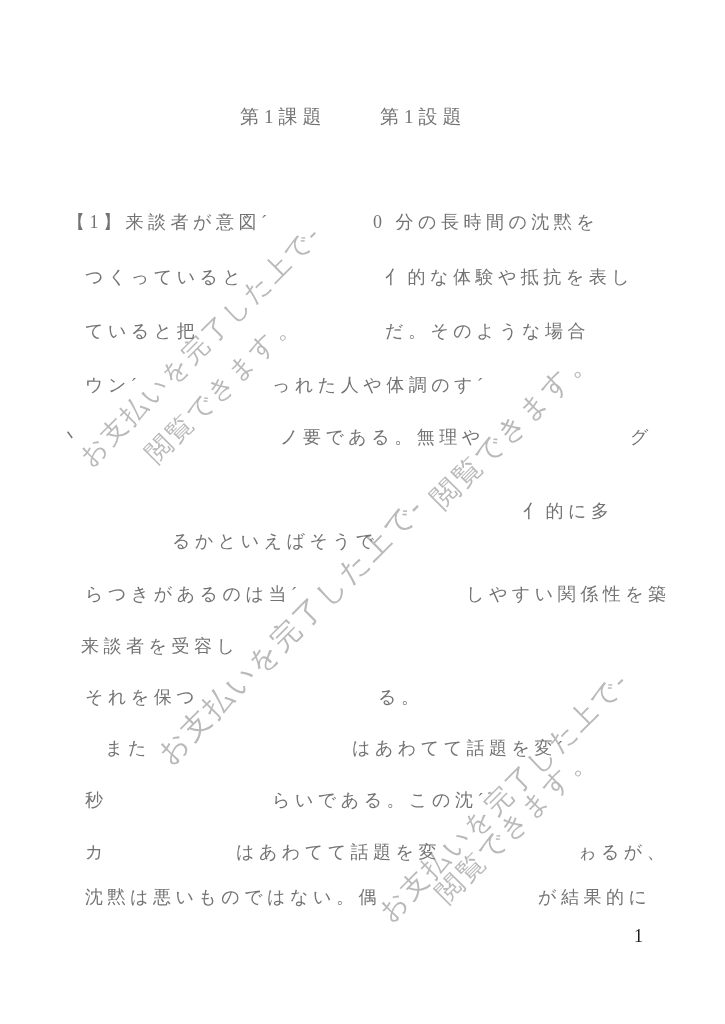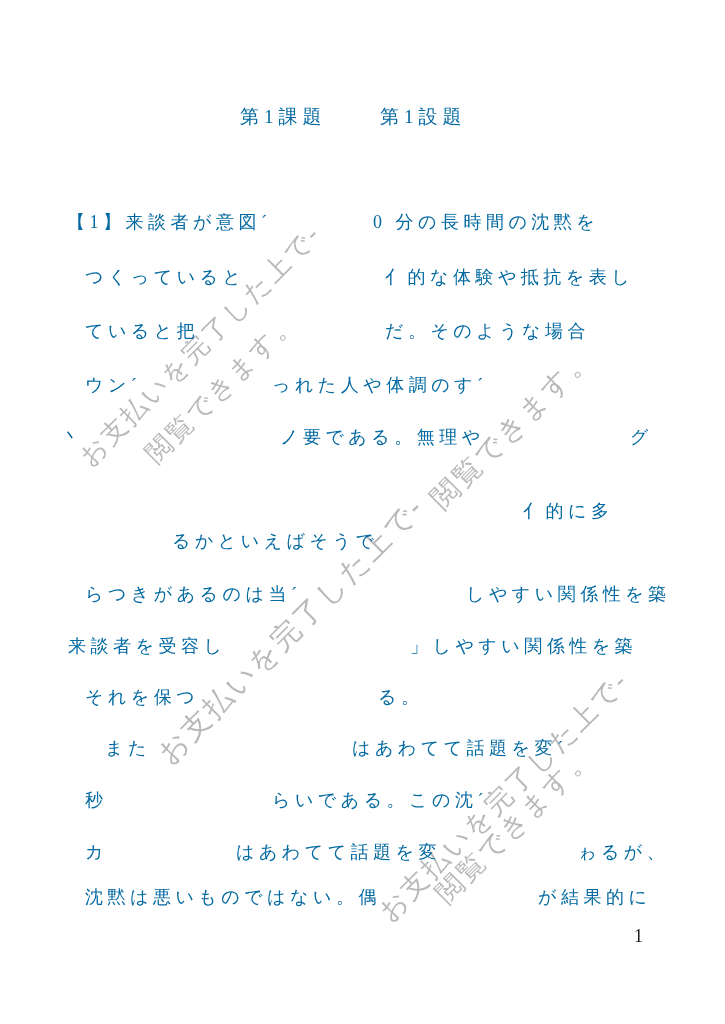--- a/index.html
+++ b/index.html
@@ -8,21 +8,21 @@
     width:725px;height:1024px;
     background:#ffffff;
     overflow:hidden;
     font-family:"Liberation Serif","DejaVu Serif",serif;
   }
   .line{position:absolute;left:0;width:725px;height:24px;}
   .seg{
     position:absolute;top:0;
     font-size:18px;
     letter-spacing:4.5px;
-    color:#0369a1;
+    color:#737373;
     white-space:pre;
     line-height:22px;
     font-family:Liberation Serif, serif;
   }
   .title-line .seg{font-size:19px;letter-spacing:5px;}
   .wm{
     position:absolute;
     font-family:"Liberation Sans","DejaVu Sans",sans-serif;
     color:#b4b4b4;
     letter-spacing:2.5px;
@@ -83,22 +83,21 @@
         <span class="seg" style="left: 523px; margin-top: 21px;">亻的に多</span>
       </div>
       <div class="line" style="top: 530px; margin-left: 20px;">
         <span class="seg" style="left: 152px;">るかといえばそうで</span>
       </div>
       <div class="line" style="top: 583px;">
         <span class="seg" style="left: 85px;">らつきがあるのは当´</span>
         <span class="seg" style="left: 466px;">しやすい関係性を築</span>
       </div>
       <div class="line" style="top: 635px;">
-        <span class="seg" style="left: 68px;">来談者を受容し</span>
-        <span class="seg" style="left: 410px;">」しやすい関係性を築</span>
+        <span class="seg" style="left: 81px;">来談者を受容し</span>
       </div>
       <div class="line" style="top: 686px;">
         <span class="seg" style="left: 85px;">それを保つ</span>
         <span class="seg" style="left: 378px;">る。</span>
       </div>
       <div class="line" style="top: 737px;">
         <span class="seg" style="left: 105px;">また</span>
         <span class="seg" style="left: 352px;">はあわてて話題を変´</span>
       </div>
       <div class="line" style="top: 789px;">

